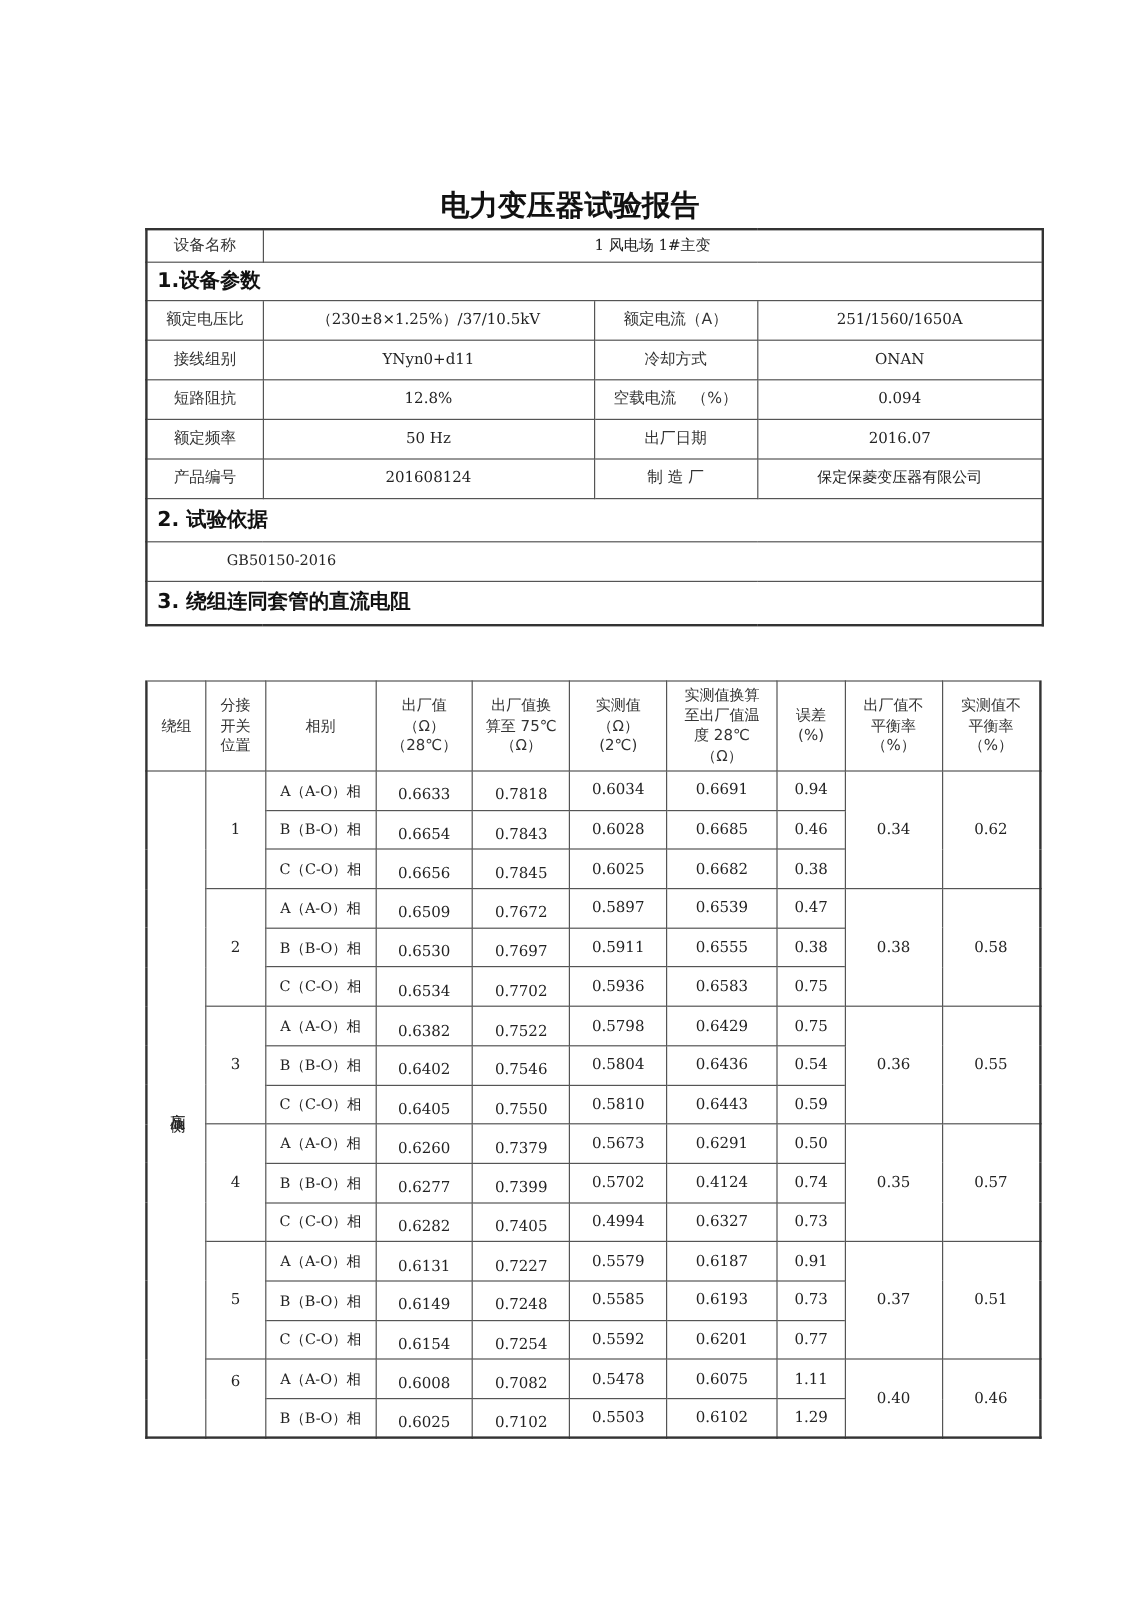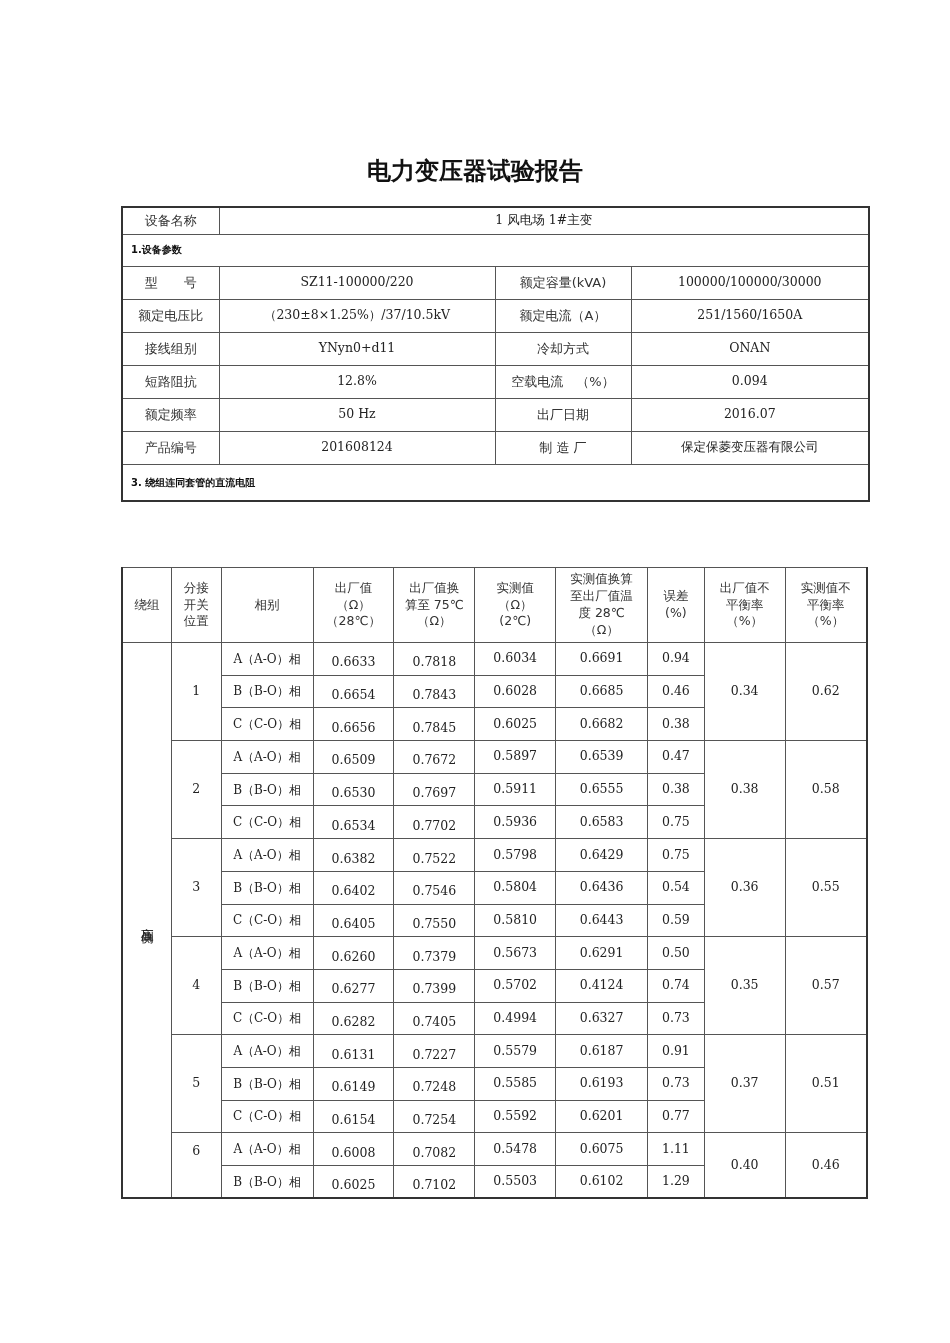--- a/index.html
+++ b/index.html
@@ -1,58 +1,52 @@
 <!DOCTYPE html>
 <html><head>
 <meta charset="utf-8">
 <style>
   html, body { margin:0; padding:0; background:#ffffff; }
   body { width:950px; height:1343px; position:relative; font-family:"DejaVu Serif", "Liberation Serif", serif; color:#222; }
   .title { position:absolute; top:155px; left:0; width:950px; text-align:center; font-family:"DejaVu Sans", sans-serif; font-weight:bold; font-size:24px; color:#111; }
   table { border-collapse:collapse; position:absolute; left:121px; width:747px; table-layout:fixed; }
   td { border:1px solid #555; text-align:center; vertical-align:middle; font-size:12.5px; padding:0; line-height:1.35; }
   .outer { border:2px solid #333; }
-  .sec { text-align:left; padding-left:8px; font-weight:bold; font-family:"DejaVu Sans", sans-serif; font-size:10px; color:#111; }
+  .sec { text-align:left; padding-left:8px; font-weight:bold; font-family:"DejaVu Sans", sans-serif; font-size:17px; color:#111; }
   .label { font-family:"DejaVu Sans", sans-serif; font-size:13px; color:#333; }
   .basis { text-align:left; padding-left:66px; font-size:12px; }
   .hdr { font-family:"DejaVu Sans", sans-serif; font-size:12.5px; color:#333; }
   .num { font-size:12.5px; }
   .num-low { padding-top:8px; }
   .phase { font-size:12px; }
   .vert { font-family:"DejaVu Sans", sans-serif; font-size:13px; line-height:1.5; }
 </style>
 </head>
 <body>
 
 <div class="title">电力变压器试验报告</div>
 
-<table class="outer" style="top:206px;">
+<table class="outer" style="top:190px;">
   <colgroup>
       <col style="width:97px">
       <col style="width:276px">
       <col style="width:136px">
       <col style="width:238px">
     </colgroup>
   <tbody>
       <tr style="height:27px">
     <td class="label">设备名称</td>
     <td colspan="3">1 风电场 1#主变</td>
   </tr>
   <tr style="height:32px">
     <td colspan="4" class="sec">1.设备参数</td>
   </tr>
   </tbody>
     <tbody id="params-body">
       <tr style="height: 33px;">
-        <td class="label">型　　号</td>
-        <td>SZ11-100000/220</td>
-        <td class="label">额定容量(kVA)</td>
-        <td>100000/100000/30000</td>
-      </tr>
-      <tr style="height: 33px;">
         <td class="label">额定电压比</td>
         <td>（230±8×1.25%）/37/10.5kV</td>
         <td class="label">额定电流（A）</td>
         <td>251/1560/1650A</td>
       </tr>
       <tr style="height: 33px;">
         <td class="label">接线组别</td>
         <td>YNyn0+d11</td>
         <td class="label">冷却方式</td>
         <td>ONAN</td>
@@ -70,20 +64,26 @@
         <td>2016.07</td>
       </tr>
       <tr style="height: 33px; padding-left: 17px;">
         <td class="label">产品编号</td>
         <td>201608124</td>
         <td class="label">制 造 厂</td>
         <td>保定保菱变压器有限公司</td>
       </tr>
     </tbody>
   <tbody>
+      <tr style="height:36px">
+    <td colspan="4" class="sec">2. 试验依据</td>
+  </tr>
+  <tr style="height:33px">
+    <td colspan="4" class="basis">GB50150-2016</td>
+  </tr>
   <tr style="height:37px">
     <td colspan="4" class="sec">3. 绕组连同套管的直流电阻</td>
   </tr>
 </tbody>
   </table>
 
 <table class="outer" id="dc-table" style="top:567px; border-top:none;">
   <colgroup>
     <col style="width:49px">
       <col style="width:49px">

